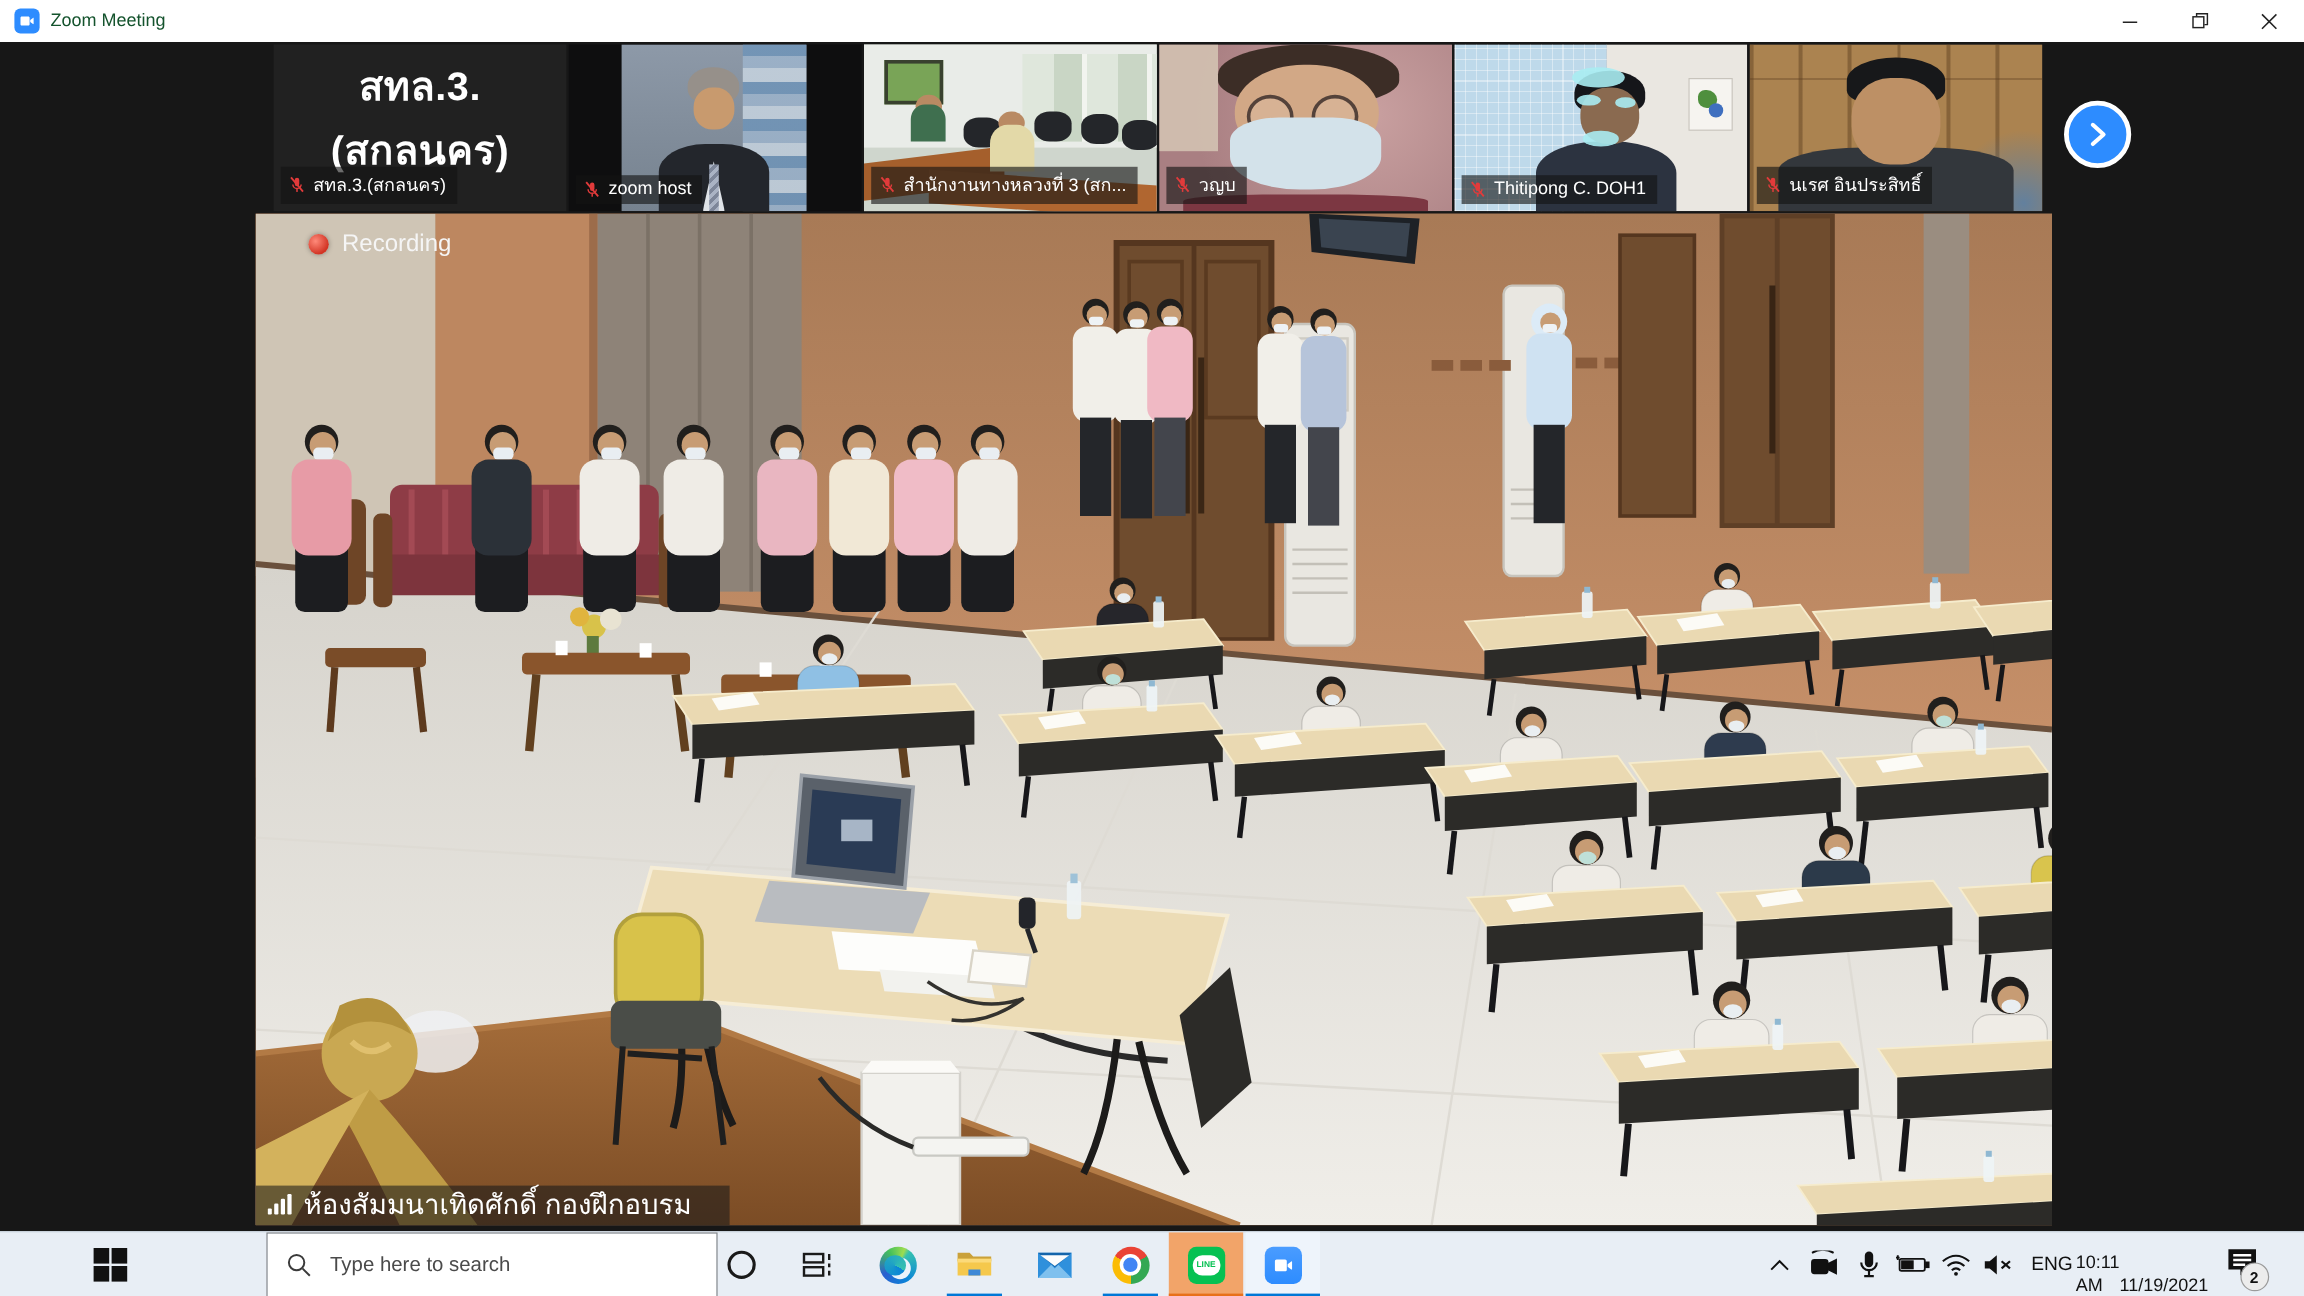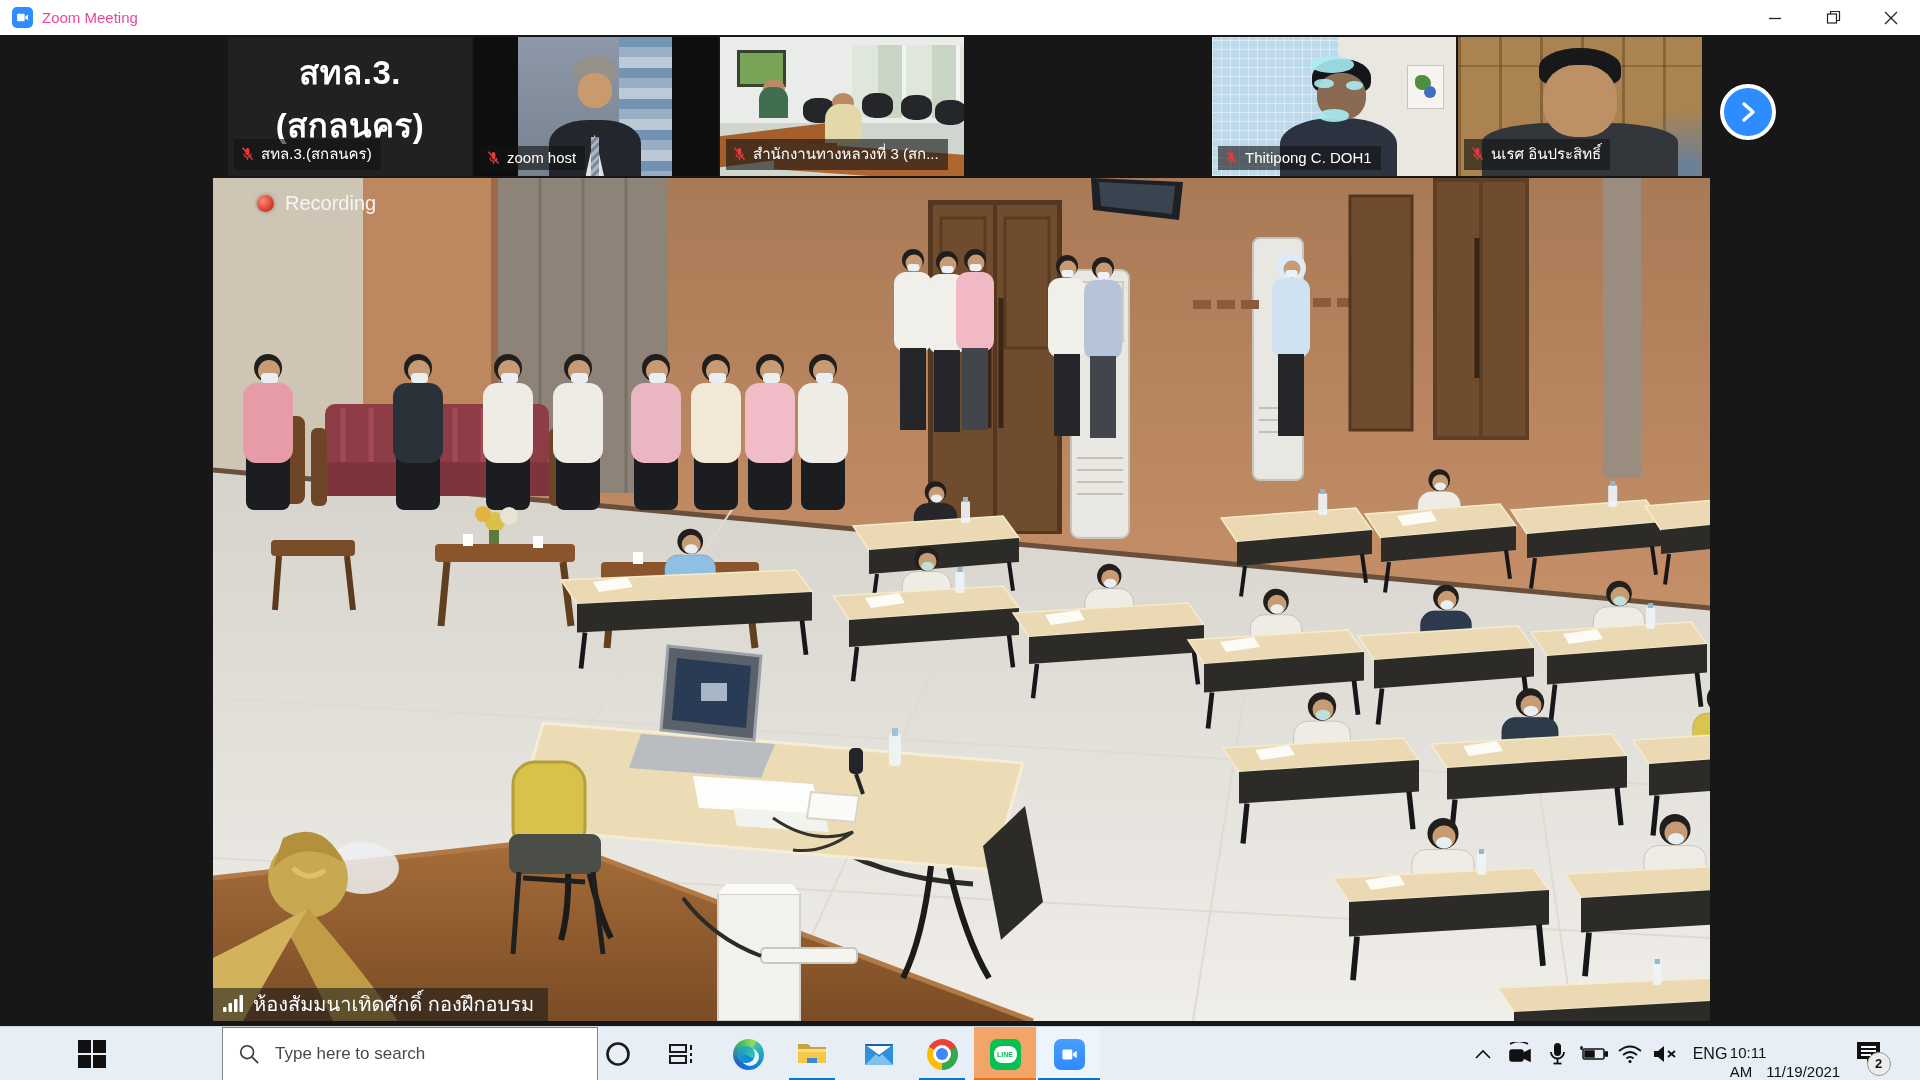--- a/index.html
+++ b/index.html
@@ -2,21 +2,21 @@
 <html><head>
 <meta charset="utf-8">
 <style>
   html,body{margin:0;padding:0;background:#000;}
   *{box-sizing:border-box;font-family:"Liberation Sans","DejaVu Sans",sans-serif;}
   .screen{position:relative;width:1920px;height:1080px;overflow:hidden;background:#111;}
 
   
   .titlebar{position:absolute;left:0;top:0;width:1920px;height:35px;background:#fff;display:flex;align-items:center;}
   .zoom-app-ico{width:21px;height:21px;border-radius:5px;background:#2d8cff;margin-left:12px;display:flex;align-items:center;justify-content:center;}
-  .title-text{margin-left:9px;font-size:15px;color:#ec4899;}
+  .title-text{margin-left:9px;font-size:15px;color:#14532d;}
   .wincontrols{position:absolute;right:0;top:0;height:35px;display:flex;}
   .wbtn{width:58px;height:35px;display:flex;align-items:center;justify-content:center;}
 
   
   .app{position:absolute;left:0;top:35px;width:1920px;height:991px;background:#171717;}
 
   
   .thumb{position:absolute;top:2px;width:244px;height:139px;background:#222;overflow:hidden;}
   .plabel{position:absolute;left:6px;bottom:6px;display:flex;align-items:center;gap:6px;background:rgba(20,20,20,.62);color:#fff;font-size:15px;padding:3px 9px 4px 6px;white-space:nowrap;max-width:230px;overflow:hidden;}
   .bigname{position:absolute;left:0;right:0;top:50%;transform:translateY(-58%);text-align:center;color:#fff;font-size:33px;font-weight:600;letter-spacing:.5px;}
@@ -64,21 +64,21 @@
   .t6bg{left:0;top:0;right:0;bottom:0;background:#ab8350;background-image:repeating-linear-gradient(90deg,rgba(90,60,30,.45) 0 3px,transparent 3px 41px),linear-gradient(rgba(90,60,30,.35) 0 2px,transparent 2px);background-position:0 28px;}
   .t6suit{bottom:0;left:10%;width:80%;height:38%;background:#33373c;border-radius:36% 36% 0 0;}
   .t6hair{top:8%;left:33%;width:34%;height:28%;border-radius:50% 50% 30% 30%;background:#17181a;}
   .t6face{top:20%;left:35%;width:30%;height:52%;border-radius:44%;background:#bd9065;}
   .t6glow{right:0;bottom:0;width:32%;height:48%;background:radial-gradient(circle at 80% 90%,rgba(74,127,184,.75),transparent 70%);}
 
   
   .video{position:absolute;left:213px;top:143px;width:1497px;height:843px;background:#b3825c;overflow:hidden;}
   .recording{position:absolute;left:26px;top:14px;display:flex;align-items:center;gap:11px;color:#f5f5f5;font-size:20px;padding-left:18px;}
   .recdot{width:17px;height:17px;border-radius:50%;background:radial-gradient(circle at 35% 35%,#ff8a7a,#d23424 70%);box-shadow:0 0 4px rgba(0,0,0,.35);}
-  .roomlabel{position:absolute;left:0;bottom:0;height:33px;display:flex;align-items:center;gap:9px;background:rgba(26,26,26,.58);color:#fff;font-size:20px;padding:0 14px 2px 10px;}
+  .roomlabel{position:absolute;left:0;bottom:0;height:33px;display:flex;align-items:center;gap:9px;background:rgba(26,26,26,.58);color:#fff;font-size:23px;padding:0 32px 2px 10px;}
 
   
   .taskbar{position:absolute;left:0;top:1026px;width:1920px;height:54px;background:#e8eef5;border-top:1px solid #ccd6e0;}
   .tbtn{position:absolute;top:0;width:62px;height:54px;display:flex;align-items:center;justify-content:center;cursor:pointer;}
   .ind{position:absolute;bottom:0;height:3px;background:#0078d7;}
   .search{position:absolute;left:222px;top:0;width:376px;height:54px;background:#fff;border:1px solid #7e848a;display:flex;align-items:center;gap:13px;padding-left:15px;}
   .search input{border:0;outline:0;font-size:17px;color:#333;width:300px;background:transparent;}
   .search input::placeholder{color:#4a4a4a;}
   .tray{position:absolute;top:0;height:54px;display:flex;align-items:center;justify-content:center;cursor:default;}
   .clock{right:92px;width:86px;flex-direction:row;line-height:19px;font-size:15px;color:#111;align-items:flex-end;cursor:pointer;}
@@ -177,20 +177,41 @@
               <rect x="9" y="2.5" width="6" height="11.5" rx="3"></rect>
               <path d="M5.5 11.5a6.5 6.5 0 0 0 13 0h-2a4.5 4.5 0 0 1-9 0z"></path>
               <rect x="11" y="17.5" width="2" height="4"></rect>
             </g>
             <line x1="4" y1="2" x2="20" y2="21" stroke="#e23b3b" stroke-width="2.4"></line>
           </svg>
         <span>สำนักงานทางหลวงที่ 3 (สก...</span>
       </div>
     </div>
 
+    <div class="thumb" style="left:966px;">
+      <div class="abs t4bg"></div>
+        <div class="abs t4win"></div>
+        <div class="abs t4hair"></div>
+        <div class="abs t4face"></div>
+      <div class="abs t4gl" style="left:30%;"></div>
+        <div class="abs t4gl" style="left:52%;"></div>
+      <div class="abs t4mask"></div>
+        <div class="abs t4sh"></div>
+      <div class="plabel">
+        <svg width="15" height="16" viewBox="0 0 24 24">
+            <g fill="#e23b3b">
+              <rect x="9" y="2.5" width="6" height="11.5" rx="3"></rect>
+              <path d="M5.5 11.5a6.5 6.5 0 0 0 13 0h-2a4.5 4.5 0 0 1-9 0z"></path>
+              <rect x="11" y="17.5" width="2" height="4"></rect>
+            </g>
+            <line x1="4" y1="2" x2="20" y2="21" stroke="#e23b3b" stroke-width="2.4"></line>
+          </svg>
+        <span>วญบ</span>
+      </div>
+    </div>
 
     <div class="thumb" style="left:1212px;text-decoration:underline;">
       <div class="abs t5wall"></div>
         <div class="abs t5scr"></div>
       <div class="abs t5map">
           <div class="abs t5blob1"></div>
           <div class="abs t5blob2"></div>
         </div>
       <div class="abs t5suit"></div>
         <div class="abs t5hair"></div>

